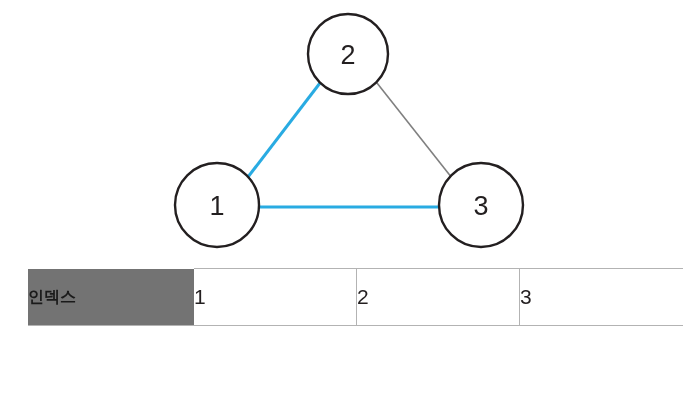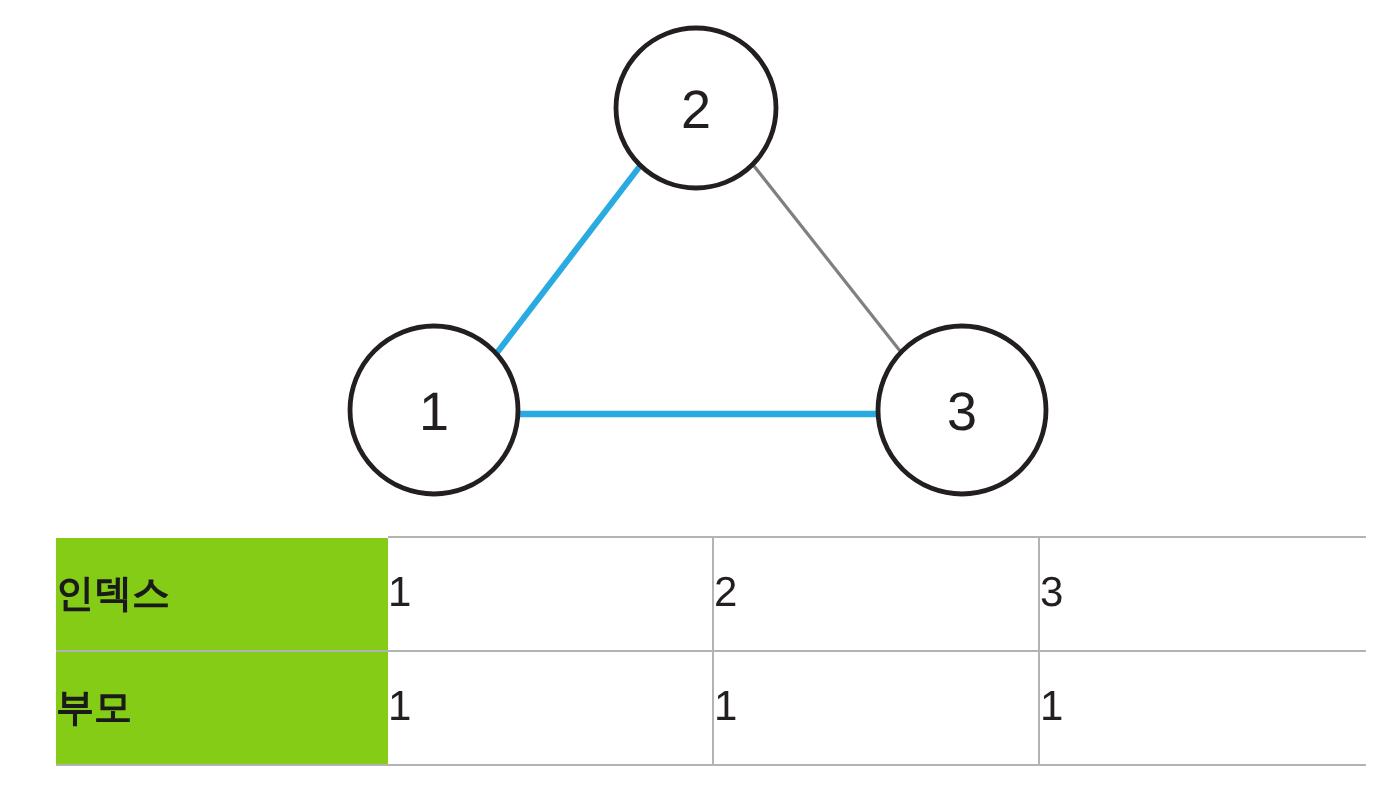--- a/index.html
+++ b/index.html
@@ -55,24 +55,24 @@
     margin: 0;
     vertical-align: middle;
     border-top: 1.5px solid #b3b3b3;
     border-bottom: 1.5px solid #b3b3b3;
   }
   #parent-table tr:first-child td {
     border-bottom: 1.5px solid #b3b3b3;
   }
   td.rowhead {
     width: 166px;
-    background: #84cc16;
+    background: #737373;
     color: #1a1a1a;
     font-weight: bold;
-    font-size: 19px;
+    font-size: 16px;
     padding-left: 22px;
     border-top-color: #ffffff;
     border-bottom-color: #ffffff;
   }
   #parent-table tr:first-child td.rowhead {
     border-top: 1.5px solid #ffffff;
   }
   td.cell {
     width: 162px;
     background: #ffffff;
@@ -120,22 +120,16 @@
   </div>
 
   <table id="parent-table">
     <tbody>
       <tr>
         <td class="rowhead">인덱스</td>
         <td class="cell first">1</td>
         <td class="cell">2</td>
         <td class="cell last">3</td>
       </tr>
-      <tr>
-        <td class="rowhead">부모</td>
-        <td class="cell first">1</td>
-        <td class="cell">1</td>
-        <td class="cell last">1</td>
-      </tr>
     </tbody>
   </table>
 
 </div>
 
 </body></html>

